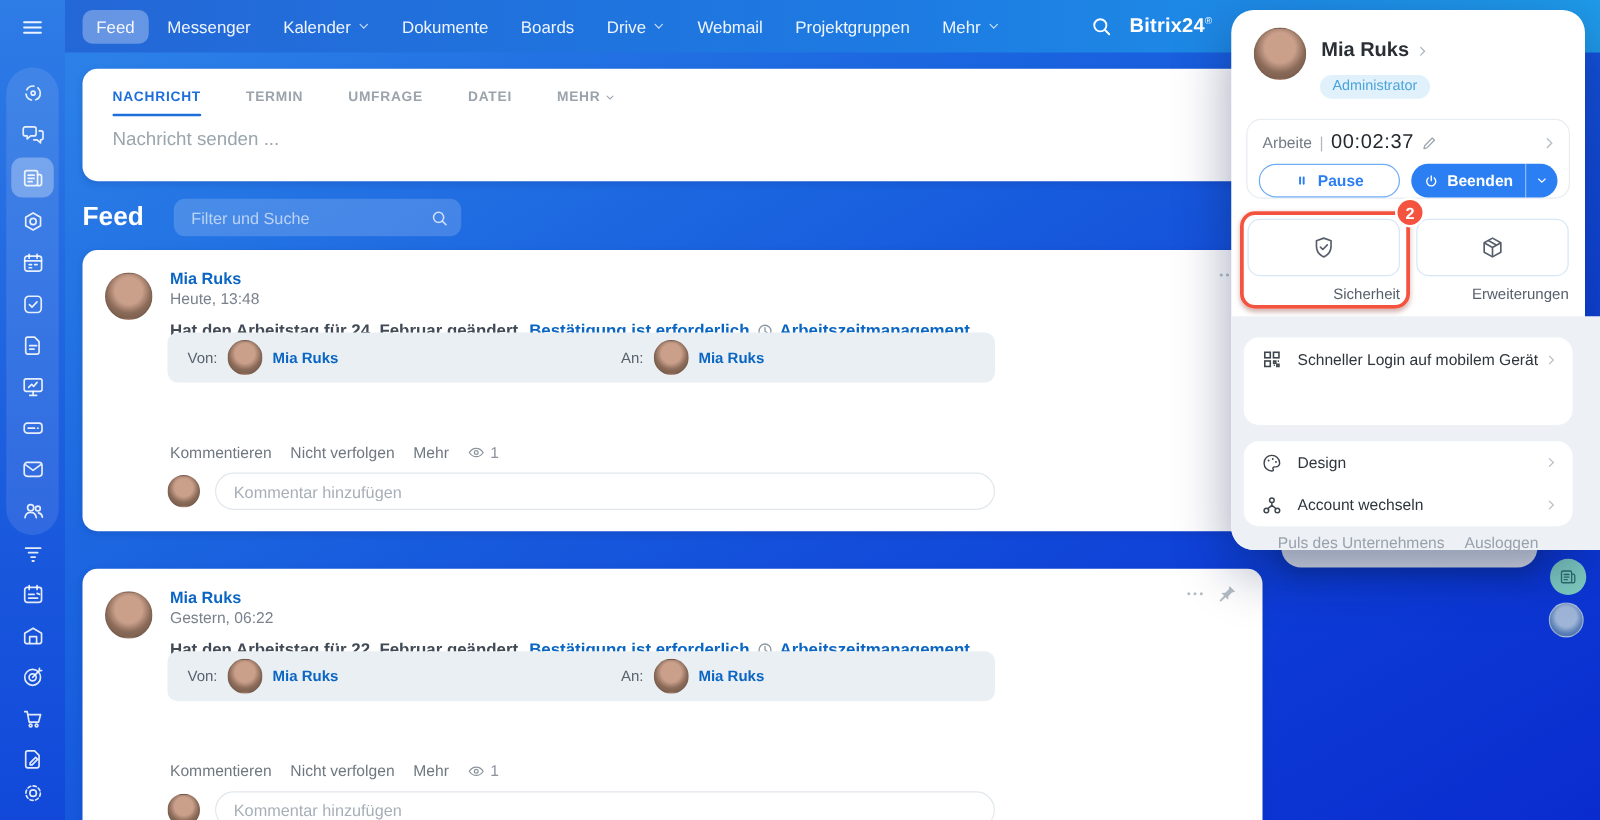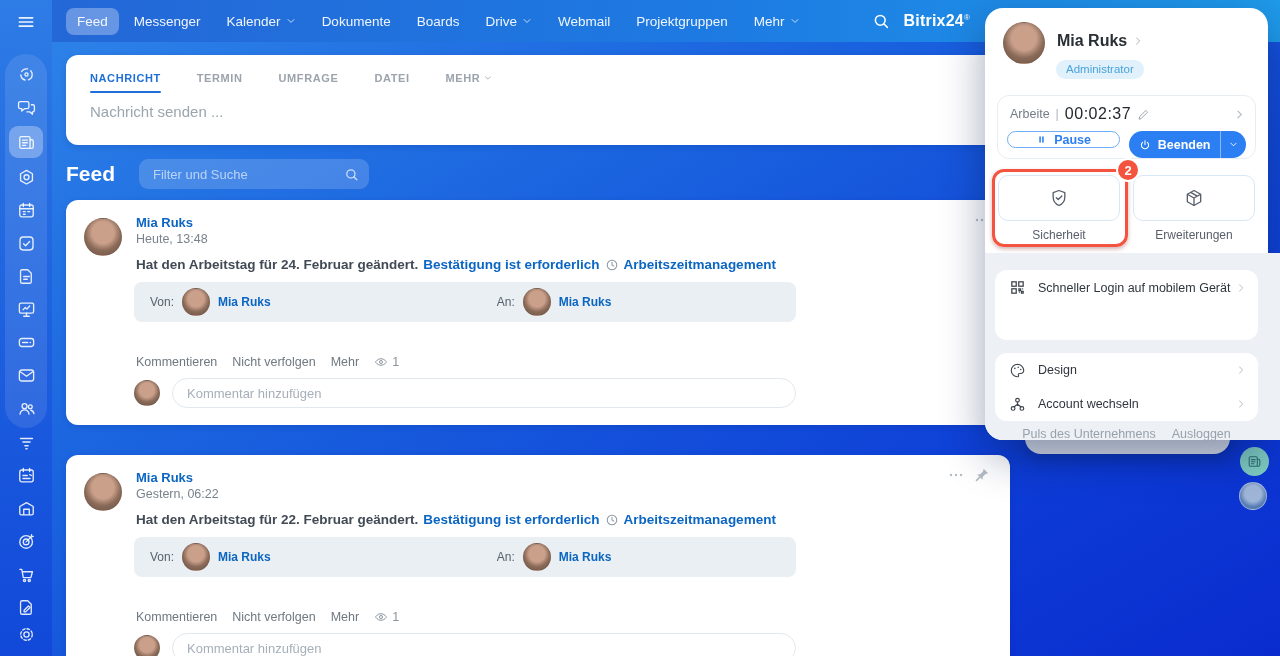--- a/index.html
+++ b/index.html
@@ -63,21 +63,21 @@
     border:1px solid rgba(0,0,0,0.06);}
   .post .avatar.big{ position:absolute; left:18px; top:18px; width:38px; height:38px;}
   .p-name{ position:absolute; left:70px; top:15px; font-size:13px; font-weight:700; color:#0b66c3; cursor:pointer;}
   .p-time{ position:absolute; left:70px; top:32px; font-size:12.5px; color:#79828c;}
   .p-menu{ position:absolute; right:20px; top:12px; display:flex; align-items:center; gap:10px; color:#b4bcc4;}
   .p-menu svg{ width:16px; height:16px; cursor:pointer;}
   .p-body{ position:absolute; left:70px; top:57px; font-size:13.5px; font-weight:700; color:#414a55;
     display:flex; align-items:center; gap:5px; white-space:nowrap;}
   .p-body a{ color:#0b66c3; cursor:pointer;}
   .p-body .clock{ width:14px; height:14px; color:#8c98a4;}
-  .strip{ position:absolute; left:68px; top:82px; width:662px; height:40px; background:#e9eff3; border-radius:8px;
+  .strip{ position:absolute; left:68px; top:66px; width:662px; height:40px; background:#e9eff3; border-radius:8px;
     display:flex; align-items:center; font-size:12px;}
   .strip .lbl{ color:#59626c;}
   .strip .avatar{ width:28px; height:28px; margin:0 8px;}
   .strip b{ color:#0b66c3; font-weight:700; cursor:pointer;}
   .strip .von{ margin-left:16px; display:flex; align-items:center;}
   .strip .an{ margin-left:226px; display:flex; align-items:center;}
   .p-actions{ position:absolute; left:70px; top:155px; display:flex; align-items:center; gap:15px;
     font-size:12.5px; color:#6f7880;}
   .p-actions span{ cursor:pointer;}
   .views{ display:flex; align-items:center; gap:4px; color:#8b949d; cursor:default;}
@@ -99,35 +99,35 @@
   .pp-role{ position:absolute; left:71px; top:52px; background:#e0f1fc; color:#4aa3da; font-size:11.5px;
     padding:3px 10px 4px; border-radius:10px;}
   .timer-card{ position:absolute; left:12px; top:87px; width:259px; height:64px; border:1px solid #e8edf2; border-radius:12px;}
   .timer-row{ display:flex; align-items:center; gap:6px; padding:9px 10px 0 12px;}
   .t-state{ font-size:12.5px; color:#737c86;}
   .t-sep{ font-size:12.5px; color:#aeb6bf;}
   .t-val{ font-size:16px; font-weight:500; color:#23282e; letter-spacing:.5px;}
   .t-pencil{ width:13px; height:13px; color:#9aa3ac; cursor:pointer;}
   .t-chev{ margin-left:auto; width:11px; height:11px; color:#b4bcc4; cursor:pointer;}
   .timer-btns{ display:flex; gap:9px; padding:8px 9px 0 9px;}
-  .btn-pause{ flex:1; height:17px; border:1.5px solid #6fadf5; border-radius:14px; background:#fff;
+  .btn-pause{ flex:1; height:27px; border:1.5px solid #6fadf5; border-radius:14px; background:#fff;
     color:#2b7ff2; font-size:12.5px; font-weight:700; display:flex; align-items:center; justify-content:center; gap:7px; cursor:pointer;}
   .btn-pause svg{ width:11px; height:11px;}
   .btn-end{ flex:1.05; height:27px; border-radius:14px; background:#2b7ff2; color:#fff; font-size:12.5px; font-weight:700;
     display:flex; align-items:center; cursor:pointer;}
   .btn-end .main{ flex:1; display:flex; align-items:center; justify-content:center; gap:7px;}
   .btn-end svg.pw{ width:12px; height:12px;}
   .btn-end .split{ width:26px; height:100%; border-left:1px solid rgba(255,255,255,.45);
     display:flex; align-items:center; justify-content:center;}
   .btn-end .split svg{ width:9px; height:9px;}
   .tiles{ position:absolute; left:0; top:167px; width:283px;}
   .tile-box{ position:absolute; width:122px; height:46px; border:1px solid #d8e7f6; border-radius:10px;
     display:flex; align-items:center; justify-content:center; color:#575f6b; cursor:pointer; background:#fff;}
   .tile-box svg{ width:20px; height:20px;}
-  .tile-lbl{ position:absolute; width:122px; top:53px; text-align:center; font-size:12px; color:#575f6b;}
+  .tile-lbl{ position:absolute; width:122px; top:53px; text-align:right; font-size:12px; color:#575f6b;}
   .hl-rect{ position:absolute; left:7px; top:-6px; width:136px; height:78px; border:3px solid #f4543f;
     border-radius:12px; box-shadow:0 2px 4px rgba(120,30,20,.35); pointer-events:none;}
   .hl-badge{ position:absolute; left:131px; top:-17px; width:24px; height:24px; border-radius:50%;
     background:#f4543f; border:2px solid #fff; color:#fff; font-size:13px; font-weight:700;
     display:flex; align-items:center; justify-content:center; z-index:3;}
   .pp-gray{ position:absolute; left:0; top:245px; width:312px; height:187px; background:#edf1f6;
     border-radius:0 0 18px 18px;}
   .pp-card{ position:absolute; left:10px; width:263px; background:#fff; border-radius:12px;}
   .pp-cardA{ top:17px; height:70px;}
   .pp-cardB{ top:100px; height:68px;}

